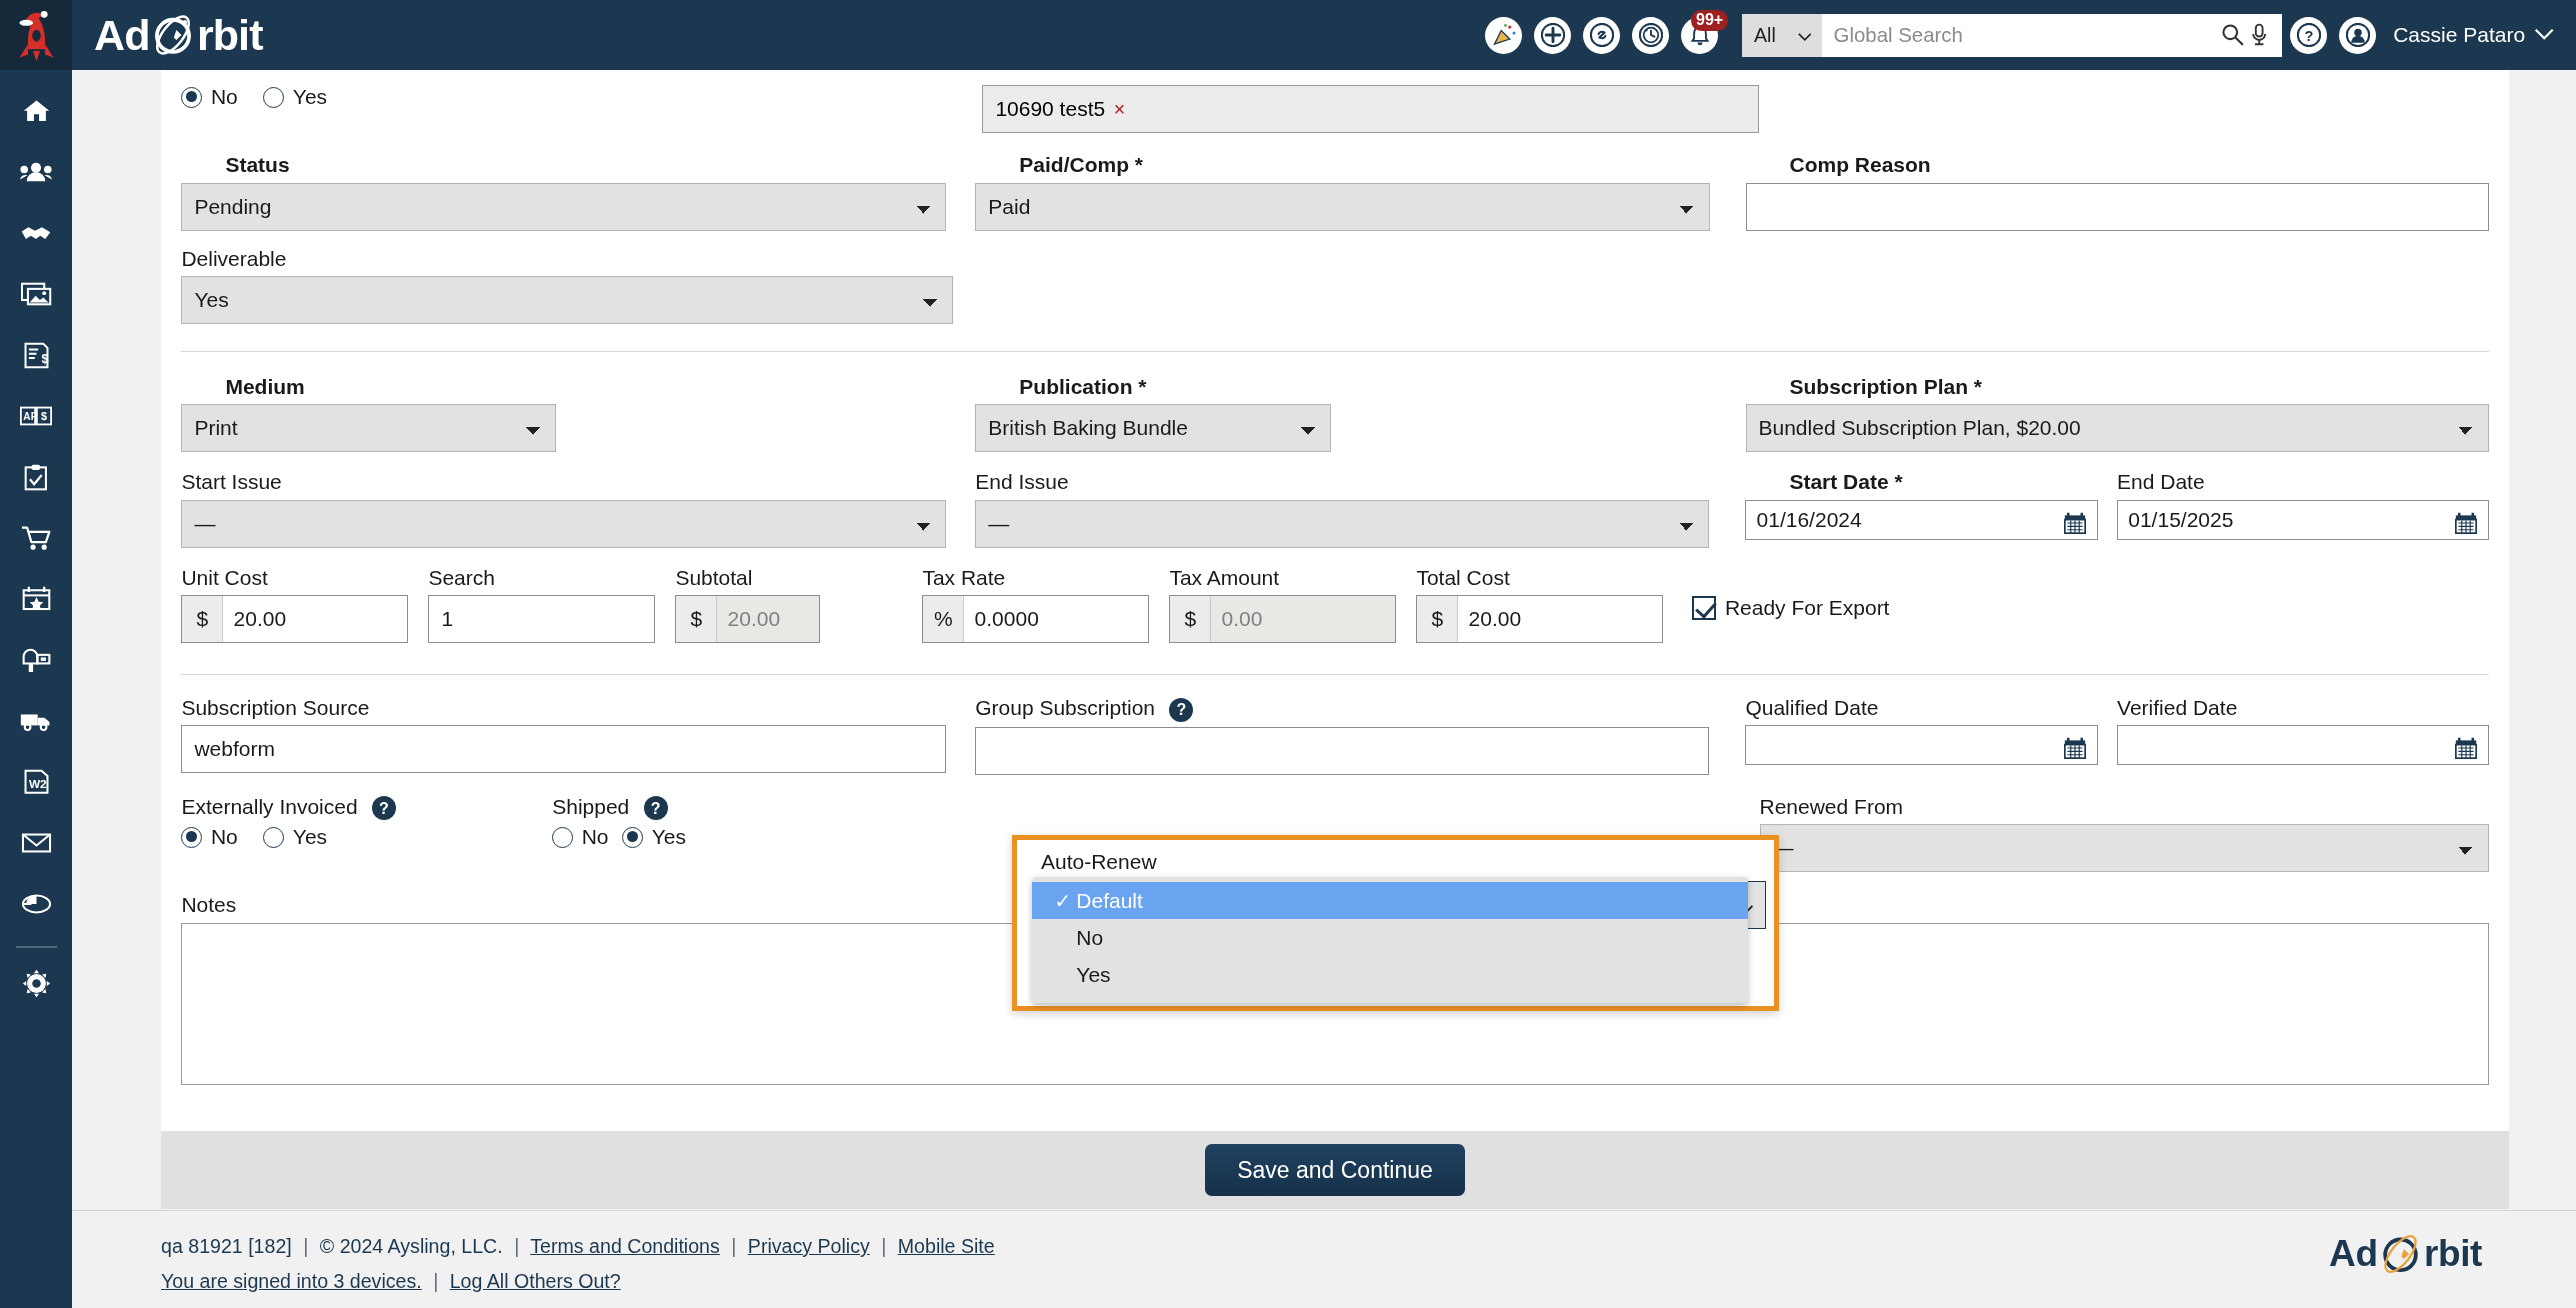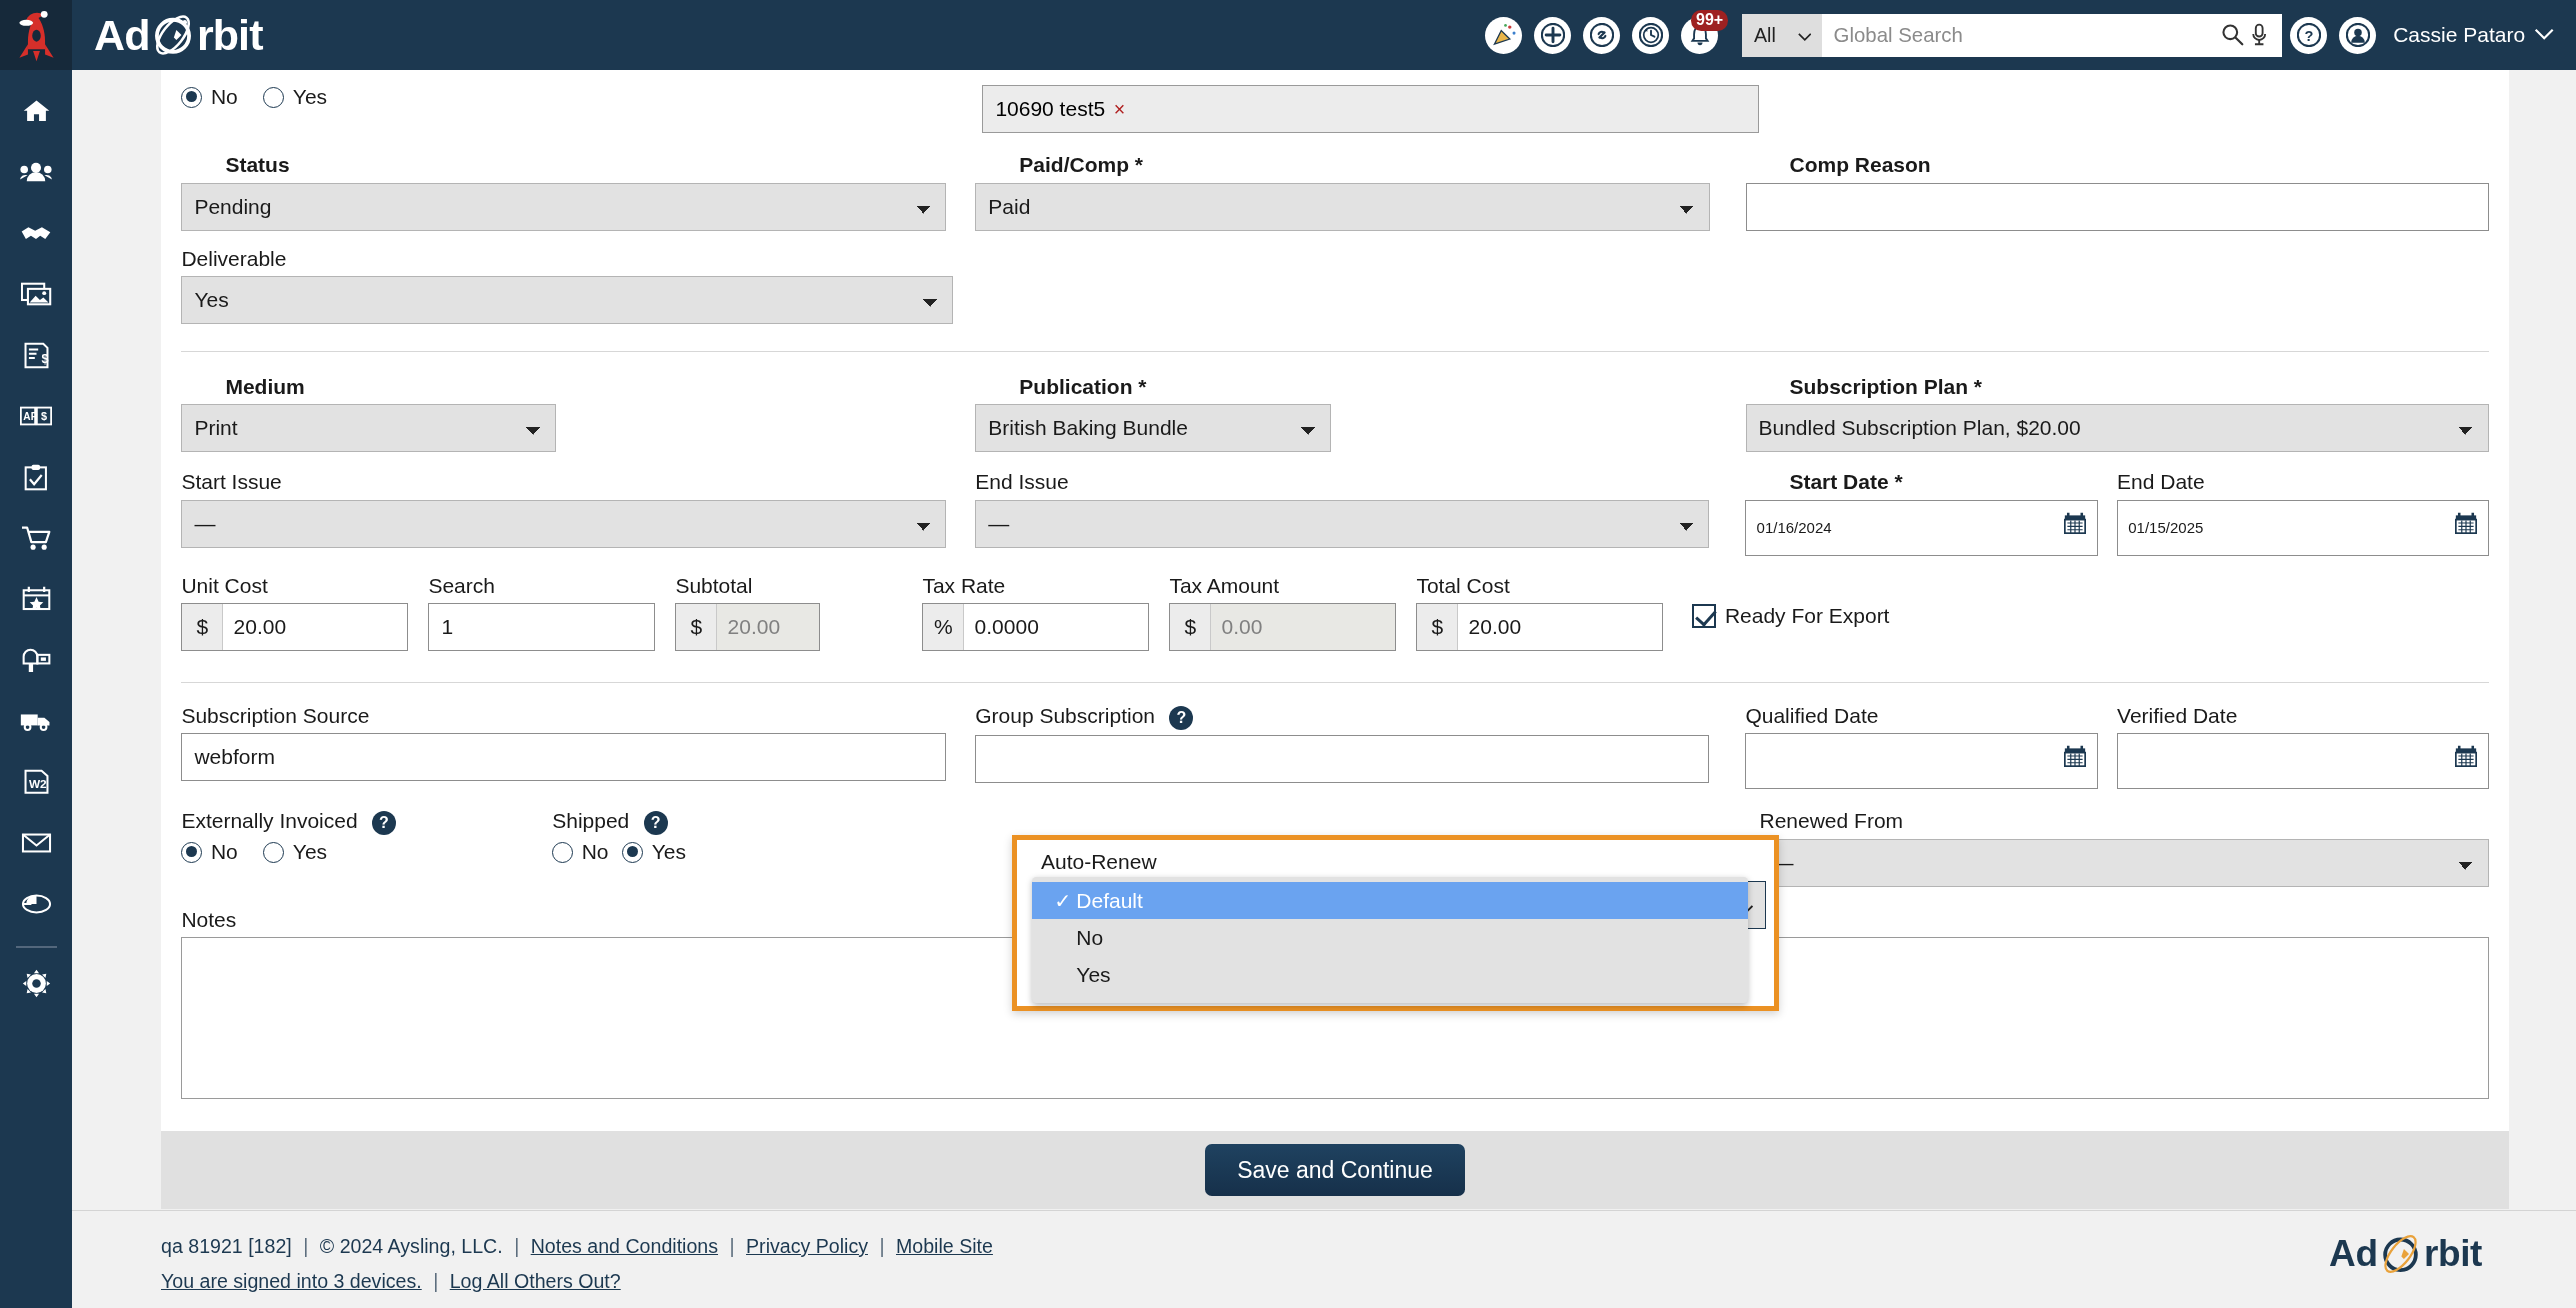--- a/index.html
+++ b/index.html
@@ -155,22 +155,22 @@
     flex:1; border:0; outline:none; padding:0 10.2px; font-size:21px;
     font-family:"Liberation Sans", sans-serif; color:#1a1a1a; background:#fff;
     min-width:0;
   }
   .igroup.ro input { background:#e8e8e4; color:#808080; }
   .igroup.ro .pre { background:#ececec; }
 
   
   .datefield { position:relative; }
   .datefield input {
-    width:100%; height:56px; border:0.9px solid #8d8d8d; background:#fff;
-    font-size:15px; padding:0 44px 0 10.2px; font-family:"Liberation Sans", sans-serif;
+    width:100%; height:40px; border:0.9px solid #8d8d8d; background:#fff;
+    font-size:21px; padding:0 44px 0 10.2px; font-family:"Liberation Sans", sans-serif;
     color:#1a1a1a; outline:none;
   }
   .cal-ico { position:absolute; right:12px; top:12px; }
 
   
   .cbrow { display:flex; align-items:center; }
   .cbox {
     width:24px; height:24px; border:2.6px solid #1c3850; background:#fff;
     margin-right:8.5px; position:relative; flex:0 0 24px;
   }
@@ -766,21 +766,21 @@
     <button class="btn-save">Save and Continue</button>
   </div>
 
   <div class="footer">
     <div class="footer-inner">
       <div class="f-line">
         <span>qa 81921 [182]</span>
         <span class="f-sep">|</span>
         <span>© 2024 Aysling, LLC.</span>
         <span class="f-sep">|</span>
-        <a href="#">Notes and Conditions</a>
+        <a href="#">Terms and Conditions</a>
         <span class="f-sep">|</span>
         <a href="#">Privacy Policy</a>
         <span class="f-sep">|</span>
         <a href="#">Mobile Site</a>
       </div>
       <div class="f-line">
         <a href="#">You are signed into 3 devices.</a>
         <span class="f-sep">|</span>
         <a href="#">Log All Others Out?</a>
       </div>

